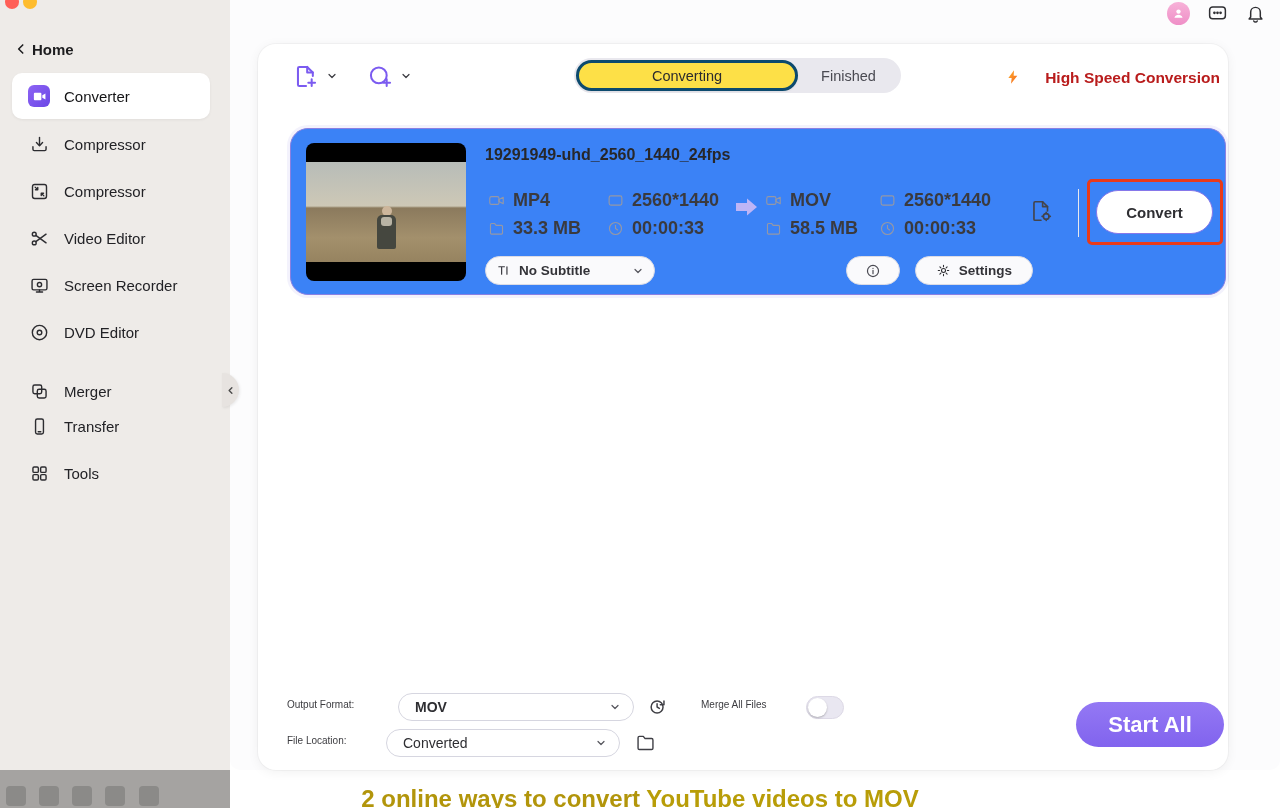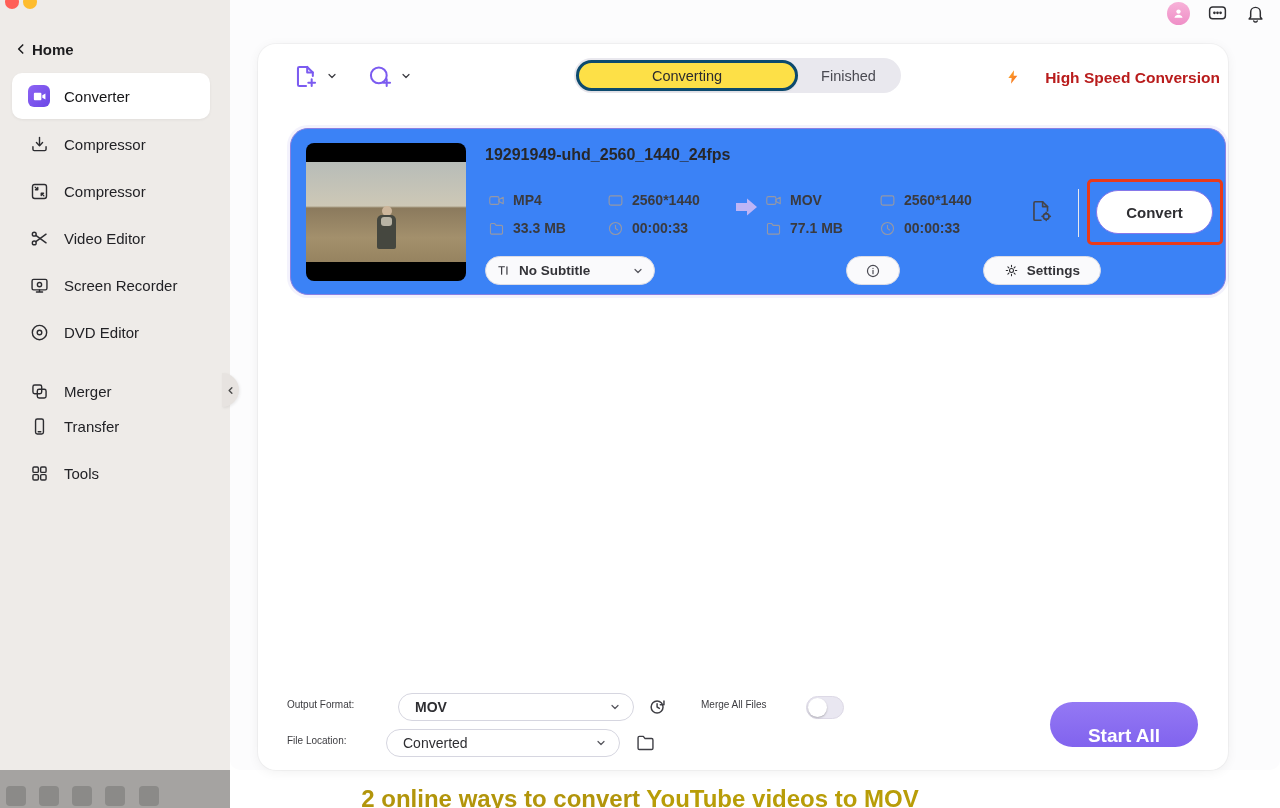--- a/index.html
+++ b/index.html
@@ -119,21 +119,21 @@
   .thumb-img {
     position:absolute; left:0; top:19px; width:160px; height:100px;
     background:linear-gradient(180deg,#b7bcb8 0%,#cdc8b6 44%,#8b7a5d 46%,#a3906c 76%,#968360 100%);
   }
   .person-head { position:absolute; left:76px; top:44px; width:10px; height:10px; border-radius:50%; background:#cdb69b; }
   .person-body { position:absolute; left:71px; top:53px; width:19px; height:34px; border-radius:5px 5px 2px 2px; background:#45473f; }
   .person-scarf { position:absolute; left:75px; top:55px; width:11px; height:9px; border-radius:3px; background:#b8b3a4; }
 
   .card-title { position:absolute; left:194px; top:17px; font-size:16px; font-weight:700; color:#27272a; }
   .meta { position:absolute; display:flex; align-items:center; gap:8px; height:18px; }
-  .meta .mtxt { font-size:14px; font-weight:700; color:#3a3a3e; white-space:nowrap; }
+  .meta .mtxt { font-size:18px; font-weight:700; color:#3a3a3e; white-space:nowrap; }
   .flow-arrow { position:absolute; left:441px; top:66px; }
   .edit-ic { position:absolute; left:737px; top:68px; }
   .vdiv { position:absolute; left:787px; top:60px; width:1px; height:48px; background:#e8e8ee; }
   .red-box {
     position:absolute; left:796px; top:50px; width:136px; height:66px;
     border:3px solid #e93a1a; border-radius:5px;
   }
   .convert-btn {
     position:absolute; left:805px; top:61px; width:117px; height:44px;
     background:#fff; border:1.5px solid #8678ea; border-radius:22px;
@@ -143,43 +143,43 @@
   .pill {
     position:absolute; top:127px; height:29px;
     background:#fafafc; border:1px solid #dcdce5; border-radius:15px;
     display:flex; align-items:center; padding:0 10px; gap:8px;
     font-size:13.5px; font-weight:600; color:#333338; cursor:default;
   }
   .pill .grow { flex:1; }
   .pill-sub { left:194px; width:170px; }
   .pill-aud { left:374px; width:170px; }
   .pill-info { left:555px; width:54px; justify-content:center; }
-  .pill-set { left:692px; width:118px; justify-content:center; font-weight:700; }
+  .pill-set { left:624px; width:118px; justify-content:center; font-weight:700; }
 
   
   .f-label { position:absolute; font-size:10px; color:#3c3c40; }
   .dd {
     position:absolute; height:28px; background:#fff; border:1px solid #d6d6e0; border-radius:14px;
     display:flex; align-items:center; padding:0 12px 0 16px; cursor:default;
   }
   .dd .dval { flex:1; font-size:14px; color:#2e2e32; }
   .dd.bold .dval { font-weight:700; }
   .toggle {
     position:absolute; left:548px; top:652px; width:38px; height:23px;
     background:#e9e7f1; border:1px solid #ddd9e6; border-radius:12px;
   }
   .knob {
     position:absolute; left:1px; top:1px; width:19px; height:19px; border-radius:50%;
     background:#fff; box-shadow:0 1px 2px rgba(0,0,0,.25);
   }
   .startall {
-    position:absolute; left:792px; top:658px; width:148px; height:45px;
+    position:absolute; left:818px; top:658px; width:148px; height:45px;
     background:linear-gradient(180deg,#9479f4,#8163ee); border-radius:23px;
-    display:flex; align-items:flex-end; justify-content:center;
-    color:#fff; font-size:19px; font-weight:700; cursor:default;
+    display:flex; align-items:center; justify-content:center;
+    color:#fff; font-size:22px; font-weight:700; cursor:default;
   }
   .ficon { position:absolute; display:flex; align-items:center; justify-content:center; }
 </style>
 </head>
 <body>
 
 <div class="screen">
 
   <div class="bg-heading">
     <span>2 online ways to convert </span><span class="bg-link">YouTube videos to MOV</span>
@@ -426,21 +426,21 @@
         <svg width="17" height="17" viewBox="0 0 24 24" fill="none" stroke="#9598a6" stroke-width="1.6">
             <rect x="3" y="5.5" width="18" height="13" rx="2.5"></rect>
           </svg>
         <span class="mtxt">2560*1440</span>
       </div>
 
       <div class="meta" style="left:474px; top:90px;">
         <svg width="17" height="17" viewBox="0 0 24 24" fill="none" stroke="#9598a6" stroke-width="1.6" stroke-linejoin="round">
             <path d="M3.5 18.5v-12A1.5 1.5 0 015 5h4.5l2 2.5H19a1.5 1.5 0 011.5 1.5v9.5A1.5 1.5 0 0119 20H5a1.5 1.5 0 01-1.5-1.5z"></path>
           </svg>
-        <span class="mtxt">77.1 MB</span>
+        <span class="mtxt">58.5 MB</span>
       </div>
       <div class="meta" style="left:588px; top:90px;">
         <svg width="17" height="17" viewBox="0 0 24 24" fill="none" stroke="#9598a6" stroke-width="1.6" stroke-linecap="round">
             <circle cx="12" cy="12" r="8.5"></circle>
             <path d="M12 7.5V12l3 2"></path>
           </svg>
         <span class="mtxt">00:00:33</span>
       </div>
 
       <div class="edit-ic">

